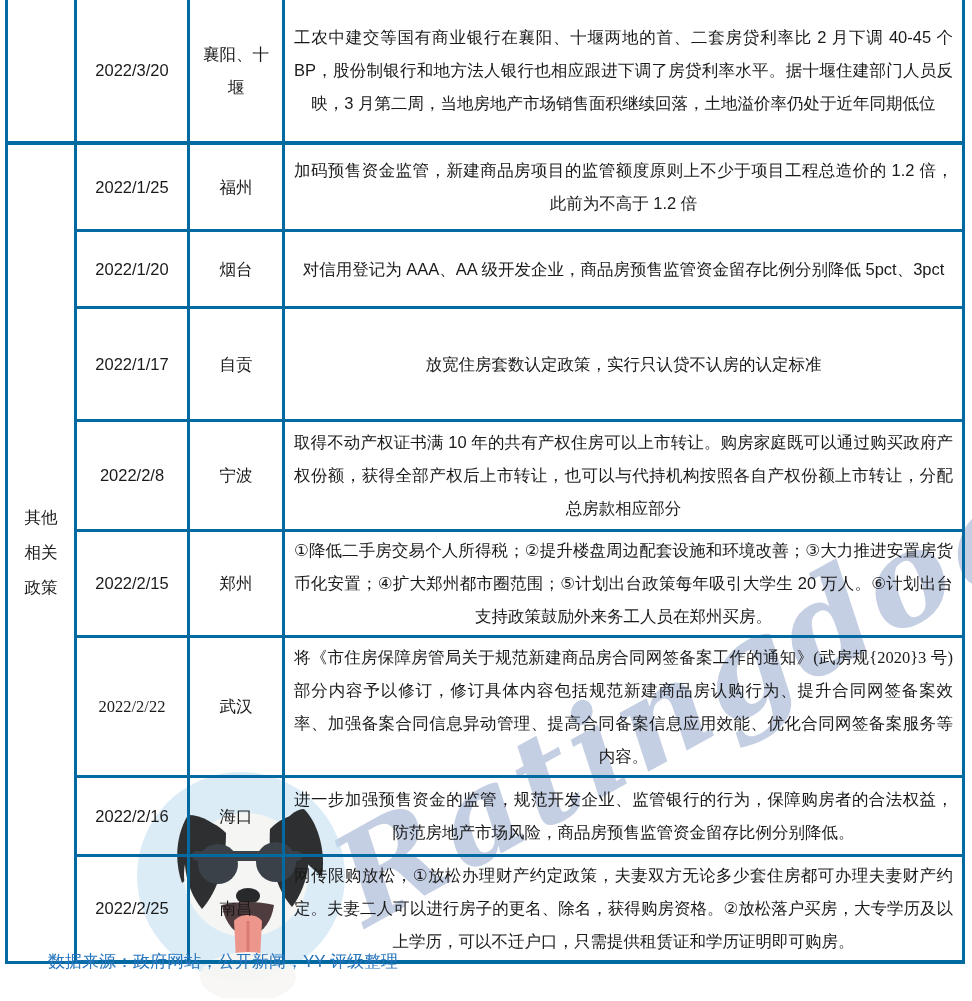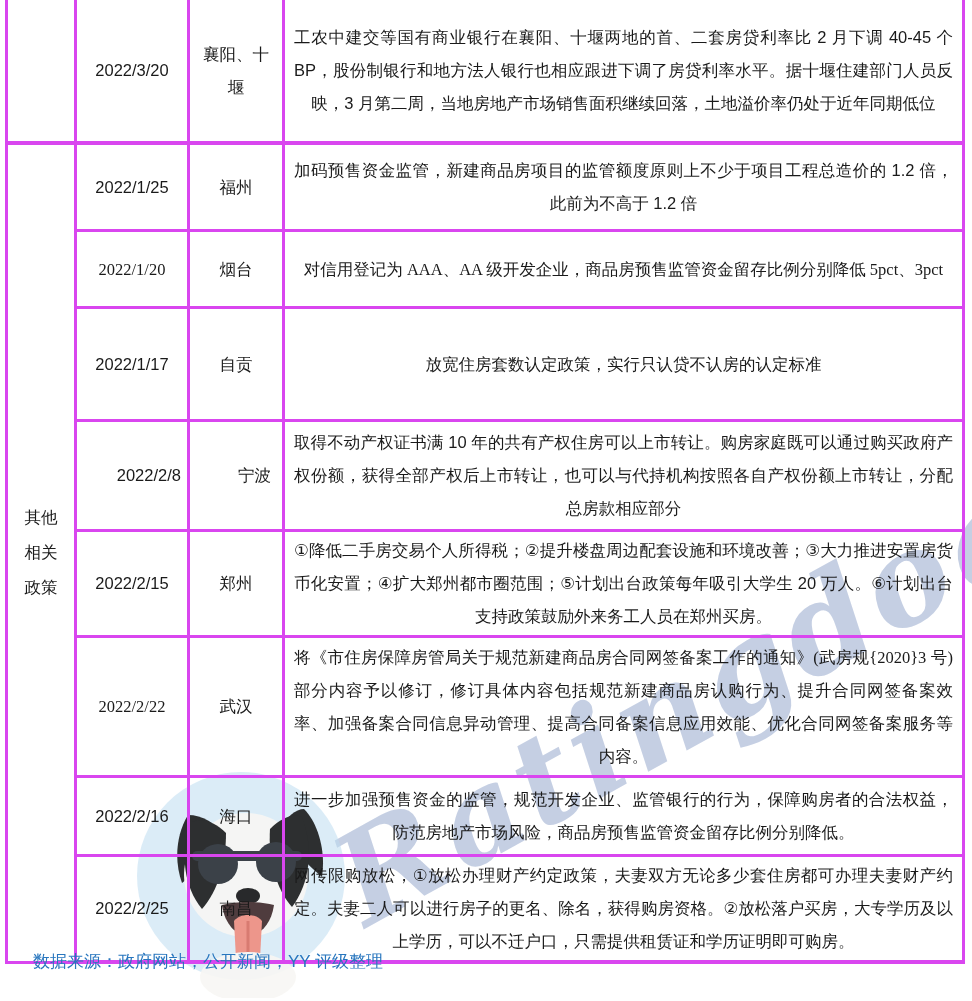--- a/index.html
+++ b/index.html
@@ -37,21 +37,21 @@
     position: absolute;
     left: 5px; top: 0;
     z-index: 1;
     width: 960px;
     border-collapse: collapse;
     table-layout: fixed;
     background: transparent;
     font-size: 16.5px;
   }
   .policy-table td {
-    border: 3px solid #d946ef;
+    border: 3px solid #0369a1;
     vertical-align: middle;
     text-align: center;
     line-height: 33px;
     padding: 2px 6px;
     overflow: hidden;
   }
   .policy-table tr.r1 td { border-top: none; border-bottom-width: 4px; }
   .policy-table tr.r9 td { border-bottom-width: 4px; }
   .policy-table td.cat { padding: 0 2px; }
   .cat-label {
@@ -63,32 +63,32 @@
   .policy-table td.date { white-space: nowrap; }
   .policy-table td.city { padding: 0 11px; word-break: break-all; margin-top: 45px; }
   .policy-table td.policy {
     text-align: justify;
     text-align-last: center;
     padding: 2px 9px;
   }
   
   tr.r1 td { height: 137px; }
   tr.r2 td { height: 80px;  }
-  tr.r3 td { height: 70px; font-family: Liberation Serif, serif;  }
+  tr.r3 td { height: 70px;  }
   tr.r4 td { height: 106px; }
-  tr.r5 td { height: 103px; text-align: right; }
+  tr.r5 td { height: 103px; }
   tr.r6 td { height: 98px;  }
   tr.r7 td { height: 133px; font-family: Liberation Serif, serif; }
   tr.r8 td { height: 72px;  }
   tr.r9 td { height: 95px;  }
 
   
   .source-note {
     position: absolute;
-    left: 33px; top: 950px;
+    left: 48px; top: 950px;
     z-index: 2;
     font-size: 17px;
     color: #2876BE;
   }
 </style>
 </head>
 <body>
 
 <div class="wm-layer">
   <div class="wm-text">Ratingdog</div>

